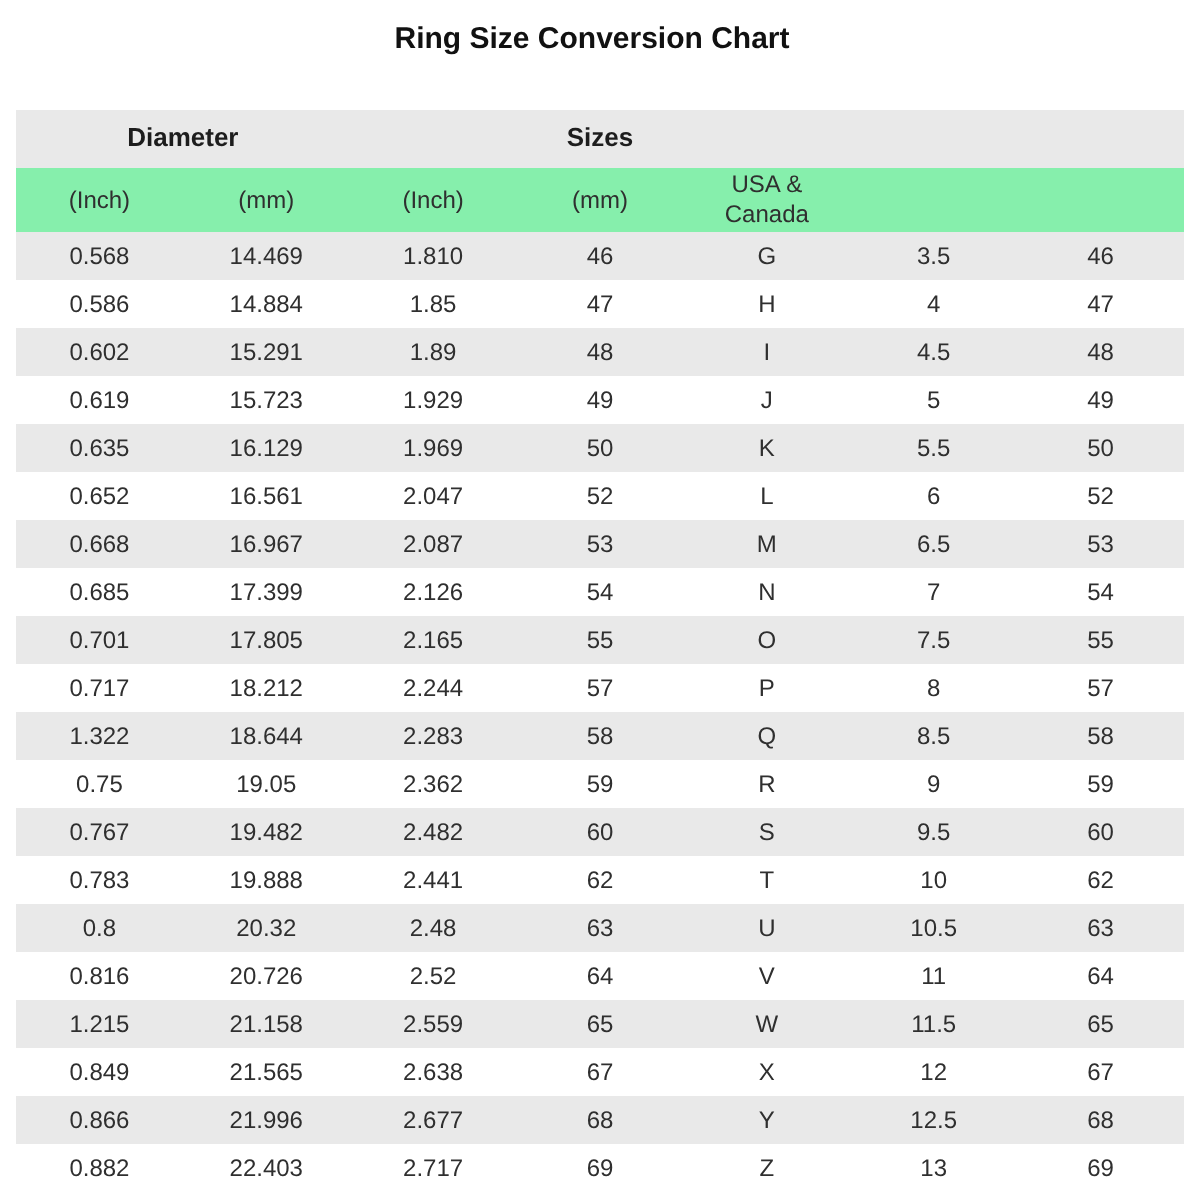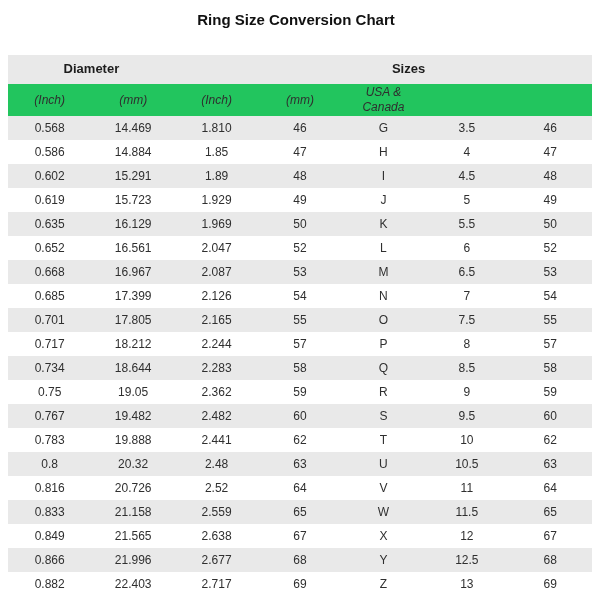--- a/index.html
+++ b/index.html
@@ -37,22 +37,22 @@
     height: 29px;
     background: #e9e9e9;
     grid-template-columns: repeat(7, 1fr);
   }
   .group-header-row .cell {
     font-weight: bold;
     font-size: 13px;
     color: #1d1d1d;
   }
   .span2 { grid-column: span 2; }
-  .span3 { grid-column: span 3; text-align: right; }
-  .subheader-row { height: 32px; background: #22c55e; font-style: italic; }
+  .span3 { grid-column: span 3; }
+  .subheader-row { height: 32px; background: #86efac; }
   .subheader-row .cell { font-size: 12px; }
   .subheader-row .cell:nth-child(5) span {
     display: inline-block;
     max-width: 80px;
   }
   .data-row { height: 24px; }
   .data-row:nth-child(odd) { background: #e9e9e9; }
   .data-row:nth-child(even) { background: #ffffff; }
 </style>
 </head>
@@ -162,21 +162,21 @@
         <div class="row data-row">
           <div class="cell">0.717</div>
           <div class="cell">18.212</div>
           <div class="cell">2.244</div>
           <div class="cell">57</div>
           <div class="cell">P</div>
           <div class="cell">8</div>
           <div class="cell">57</div>
         </div>
         <div class="row data-row">
-          <div class="cell">0.734</div>
+          <div class="cell">1.322</div>
           <div class="cell">18.644</div>
           <div class="cell">2.283</div>
           <div class="cell">58</div>
           <div class="cell">Q</div>
           <div class="cell">8.5</div>
           <div class="cell">58</div>
         </div>
         <div class="row data-row">
           <div class="cell">0.75</div>
           <div class="cell">19.05</div>
@@ -216,21 +216,21 @@
         <div class="row data-row">
           <div class="cell">0.816</div>
           <div class="cell">20.726</div>
           <div class="cell">2.52</div>
           <div class="cell">64</div>
           <div class="cell">V</div>
           <div class="cell">11</div>
           <div class="cell">64</div>
         </div>
         <div class="row data-row">
-          <div class="cell">0.833</div>
+          <div class="cell">1.215</div>
           <div class="cell">21.158</div>
           <div class="cell">2.559</div>
           <div class="cell">65</div>
           <div class="cell">W</div>
           <div class="cell">11.5</div>
           <div class="cell">65</div>
         </div>
         <div class="row data-row">
           <div class="cell">0.849</div>
           <div class="cell">21.565</div>

